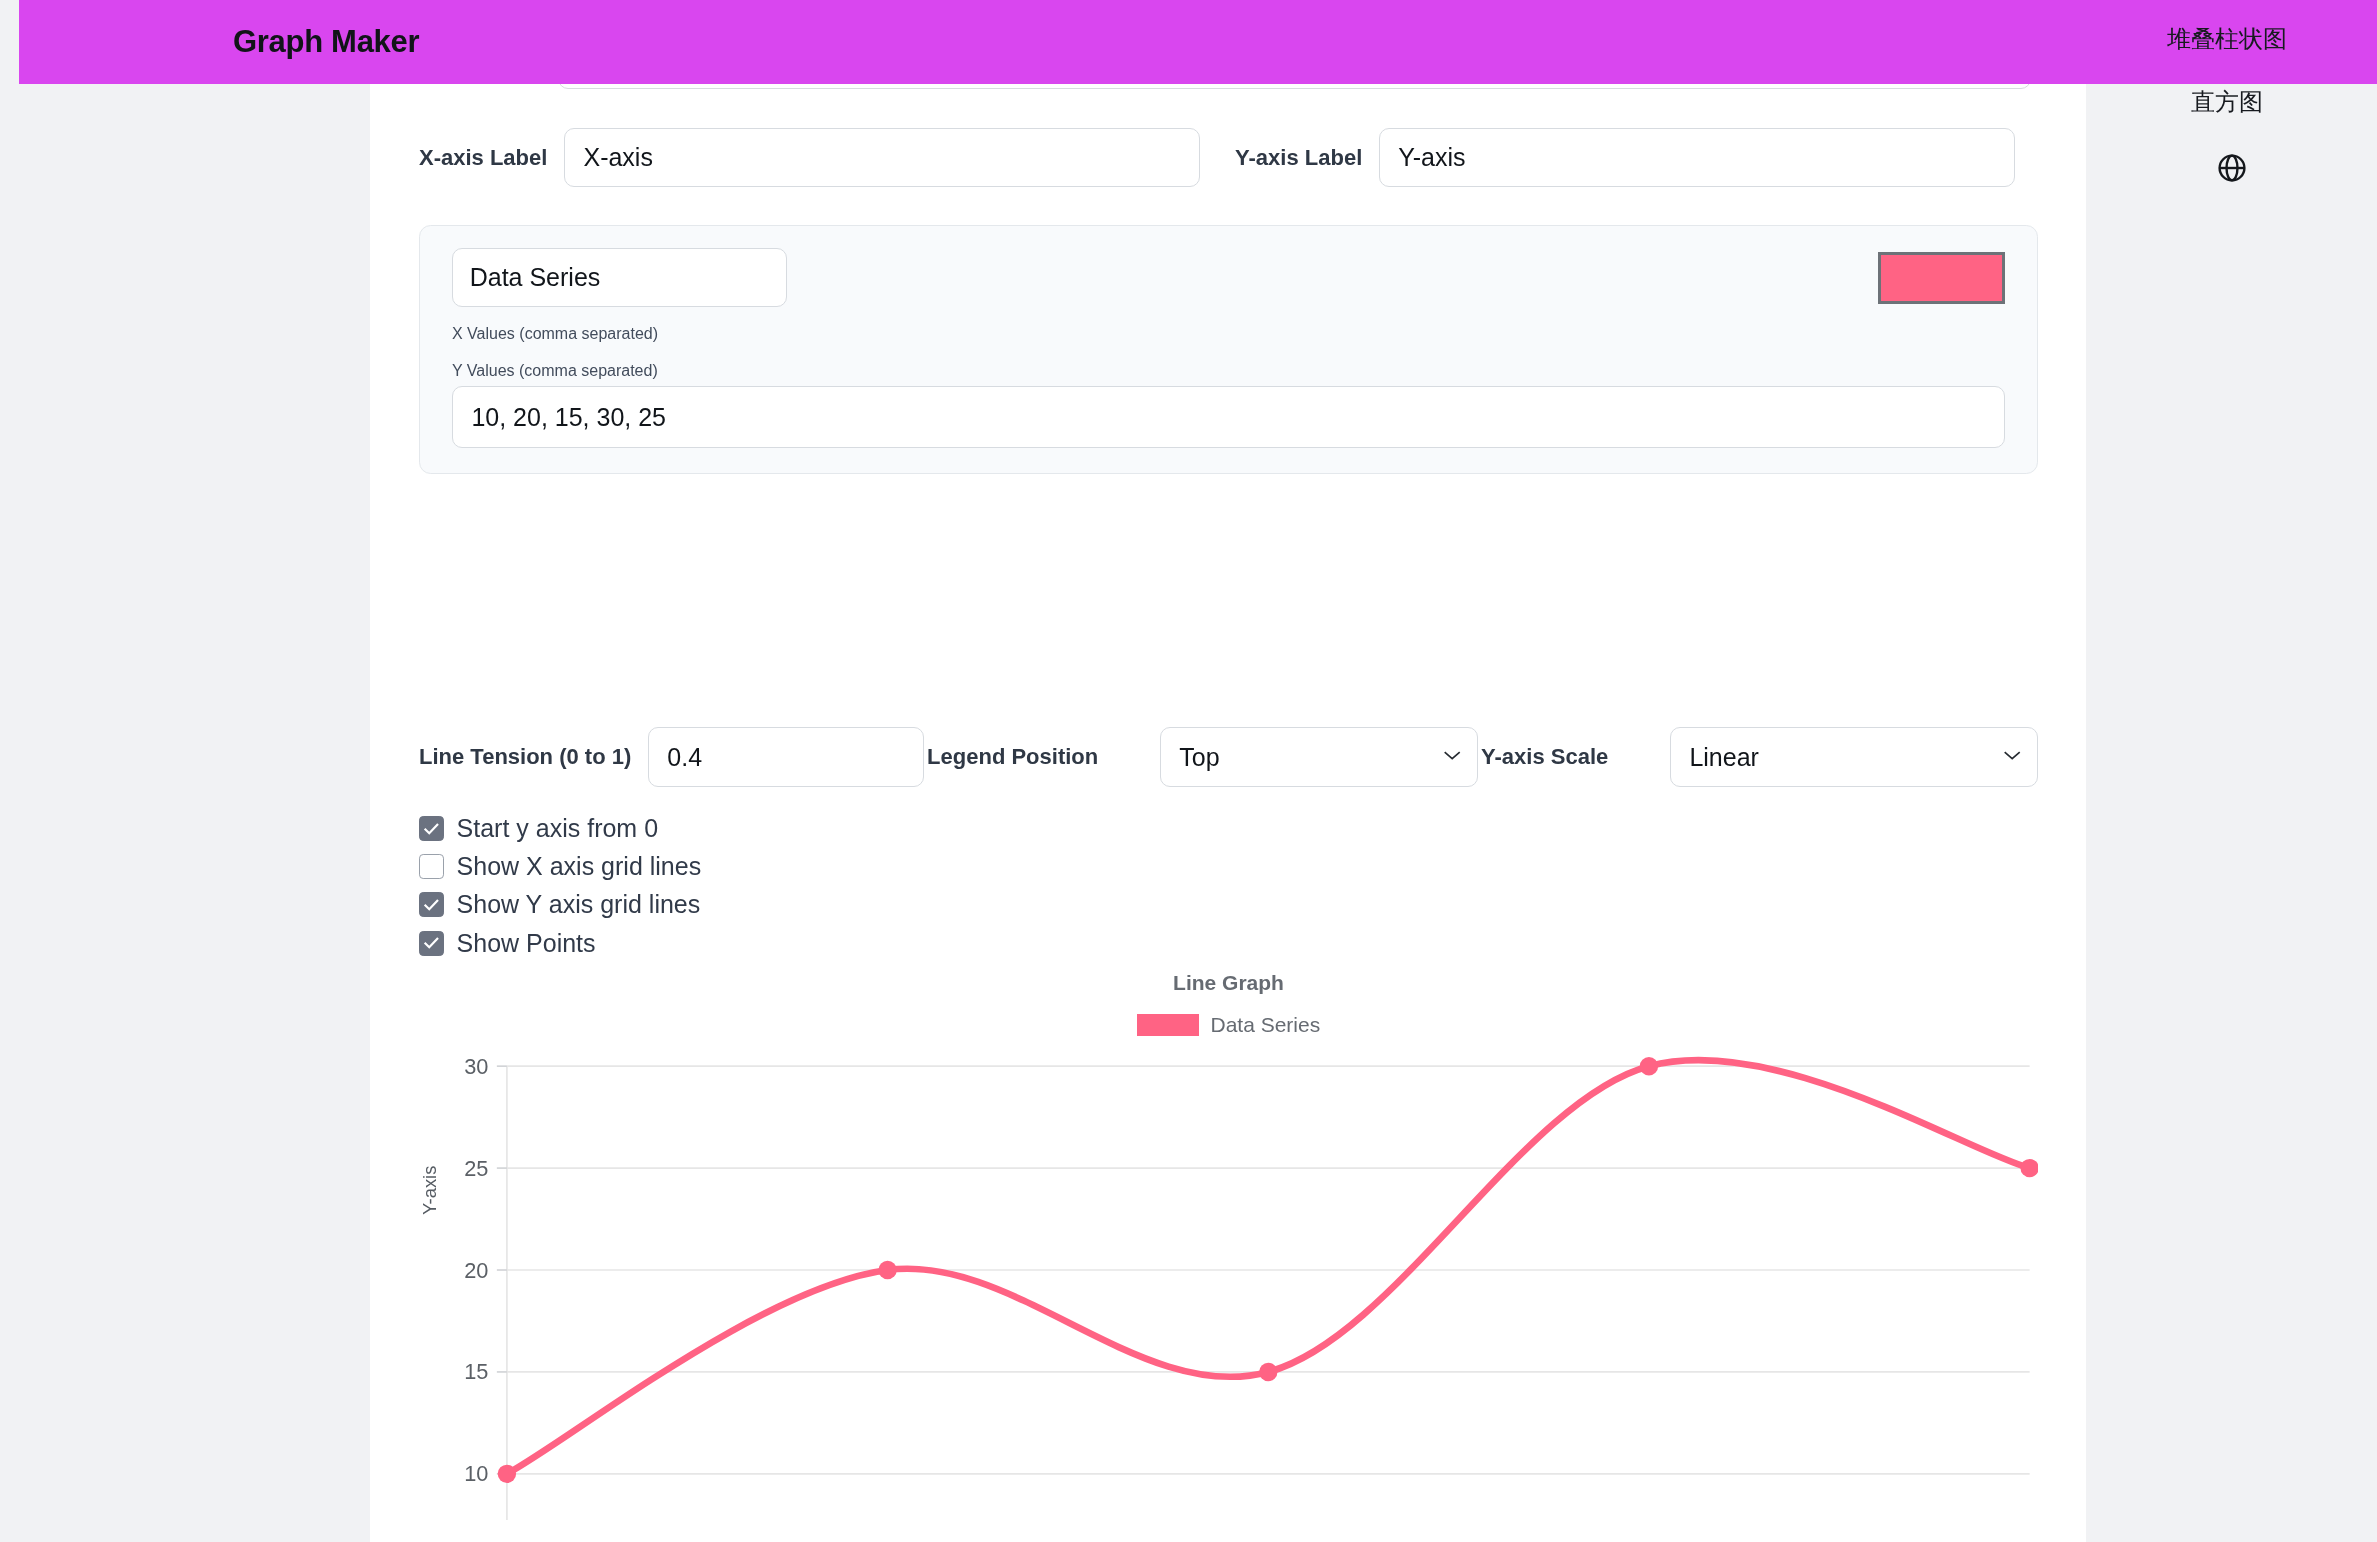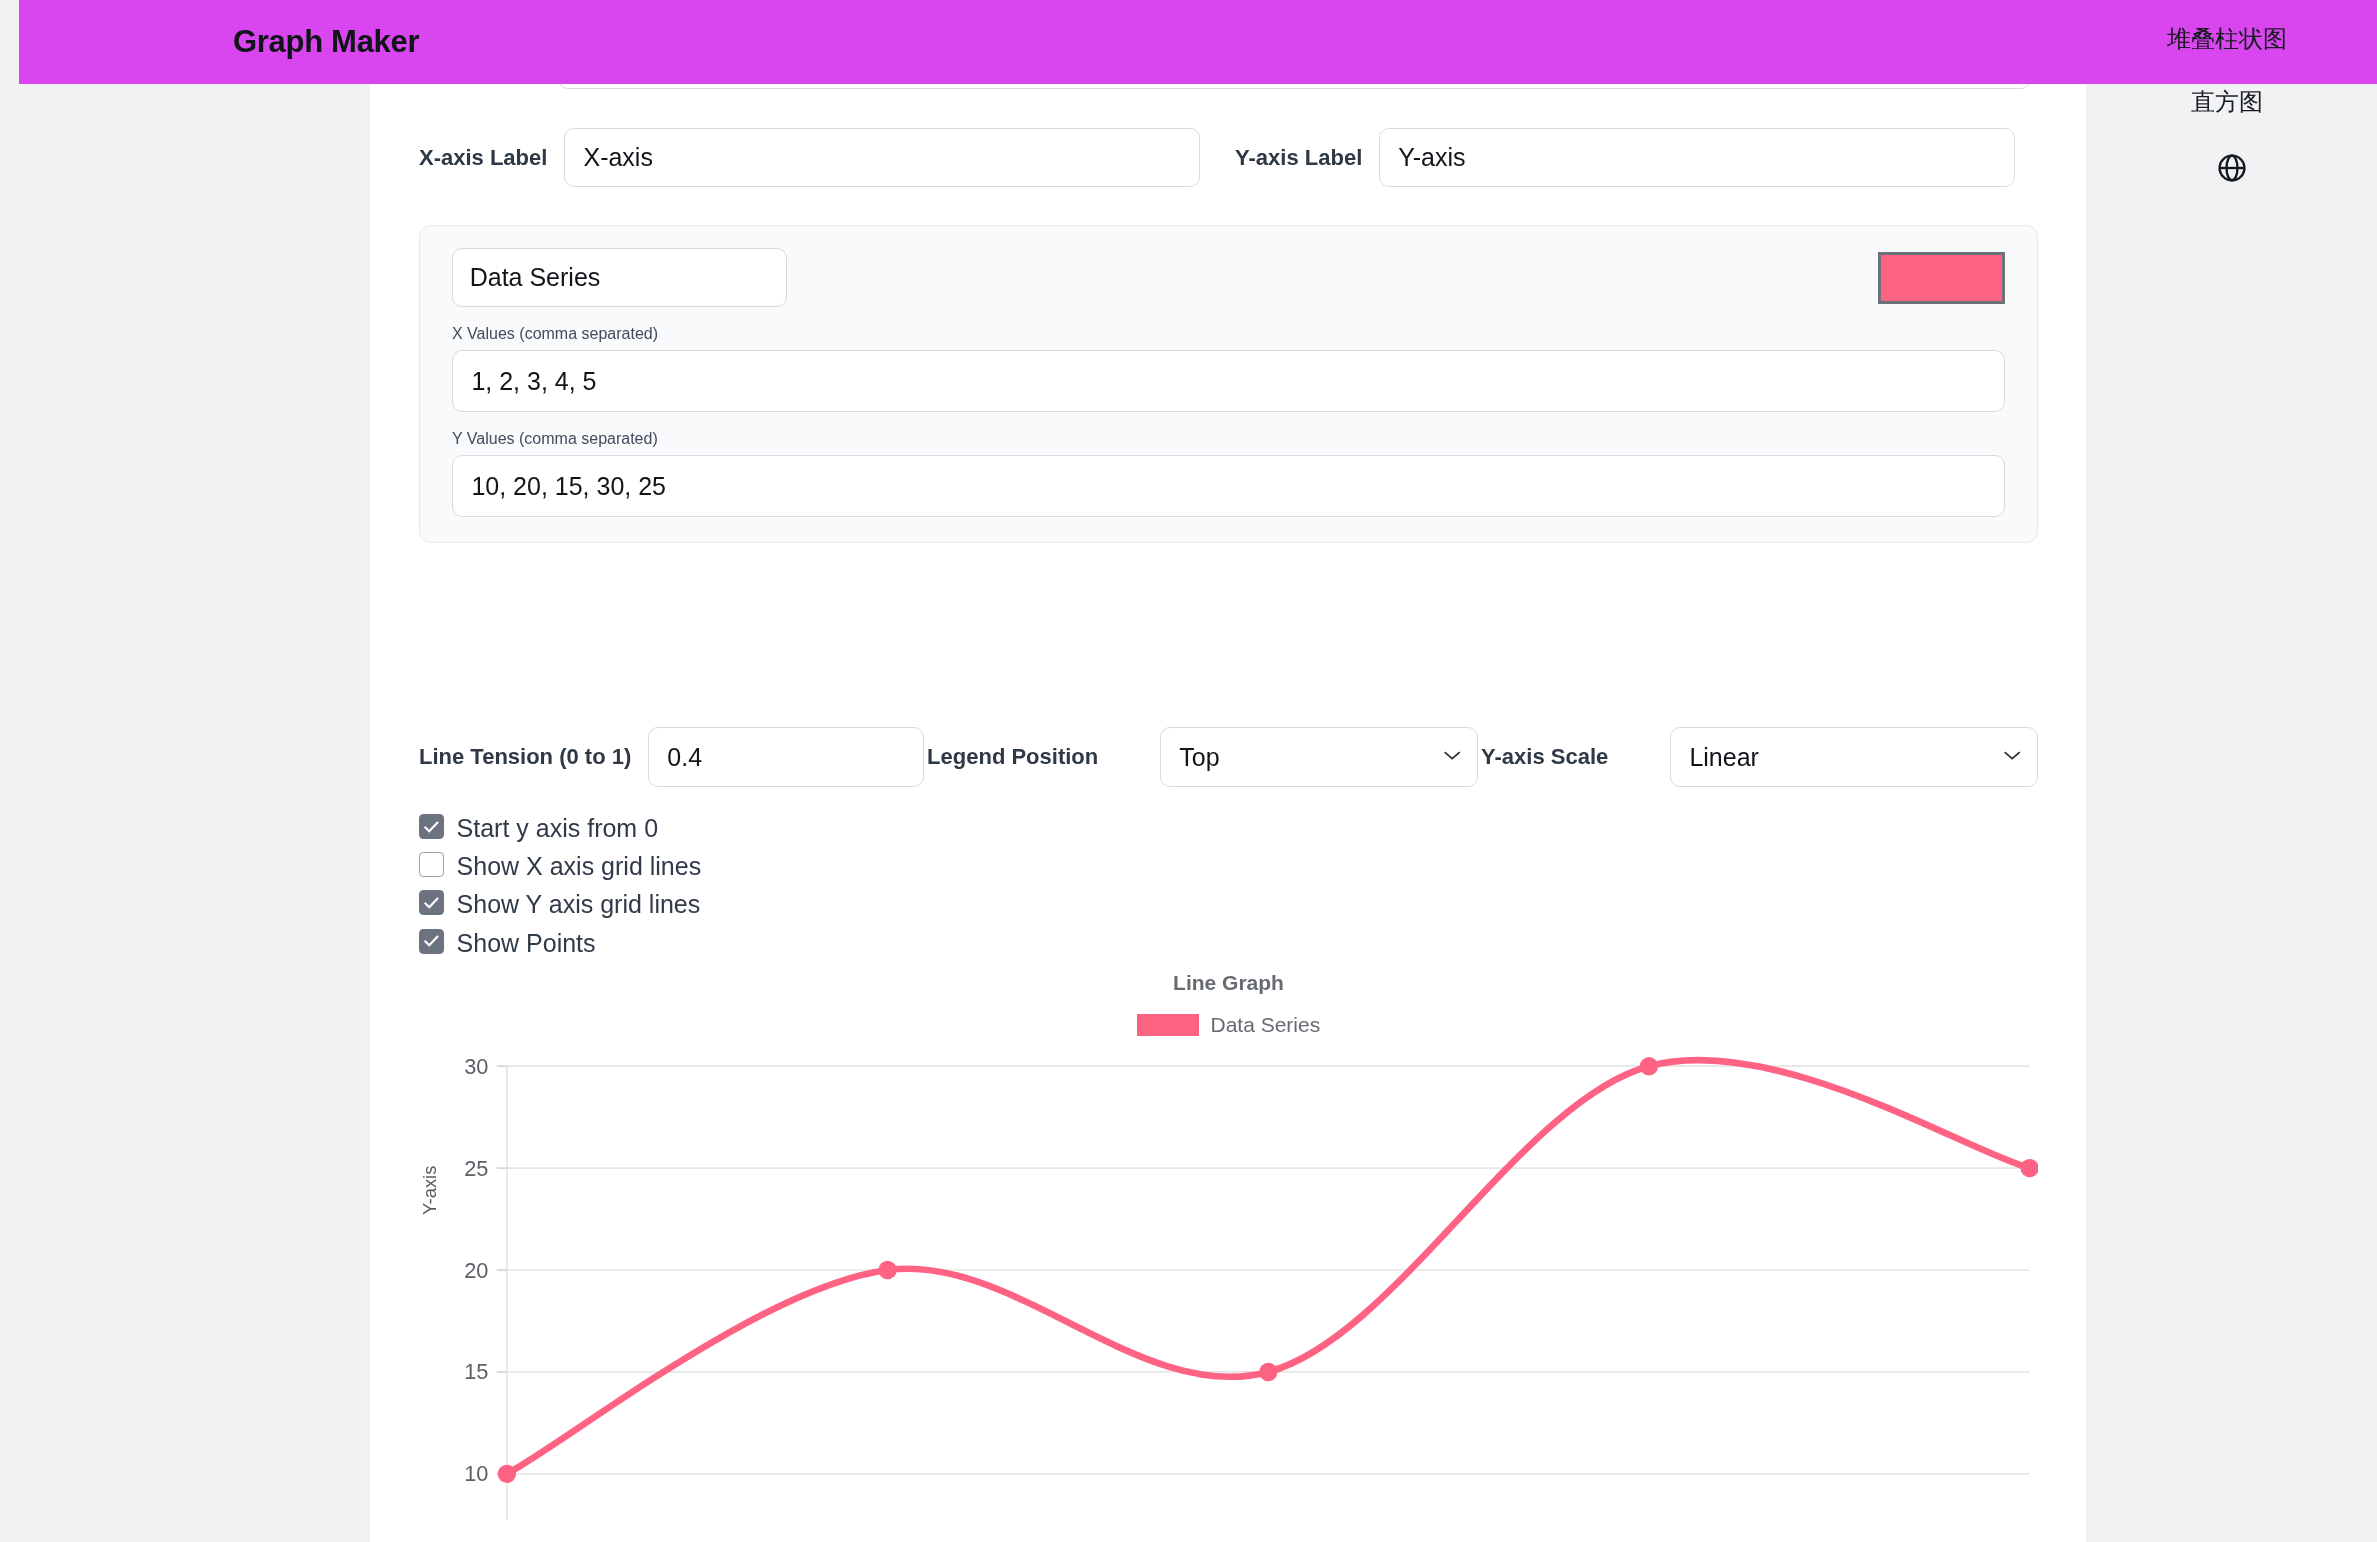--- a/index.html
+++ b/index.html
@@ -231,21 +231,21 @@
     position: absolute;
     left: 430px;
     left: 49px;
     top: 730px;
     display: flex;
     flex-direction: column;
     gap: 9.2px;
   }
   .check-row {
     display: flex;
-    align-items: flex-start;
+    align-items: center;
     gap: 12.6px;
     cursor: pointer;
   }
   .cbox {
     width: 25px;
     height: 25px;
     border-radius: 4.2px;
     flex: 0 0 auto;
     display: flex;
     align-items: center;
@@ -341,21 +341,20 @@
     <input class="text-input yaxis-input" type="text" value="Y-axis" style="">
   </div>
 
   <div class="series-card">
     <div class="series-head">
       <input class="series-name-input" type="text" value="Data Series" style="">
       <button class="color-swatch" style="background: rgb(255, 99, 132);"></button>
     </div>
 
     <div class="sub-label">X Values (comma separated)</div>
-    <input class="values-input" type="text" value="1, 2, 3, 4, 5" style="">
 
     <div class="sub-label">Y Values (comma separated)</div>
     <input class="values-input" type="text" value="10, 20, 15, 30, 25" style="">
   </div>
 
   <div class="options-row">
     <span class="field-label">Line Tension (0 to 1)</span>
     <input class="tension-input" type="text" value="0.4" style="">
     <span class="opt-gap"></span>
 

